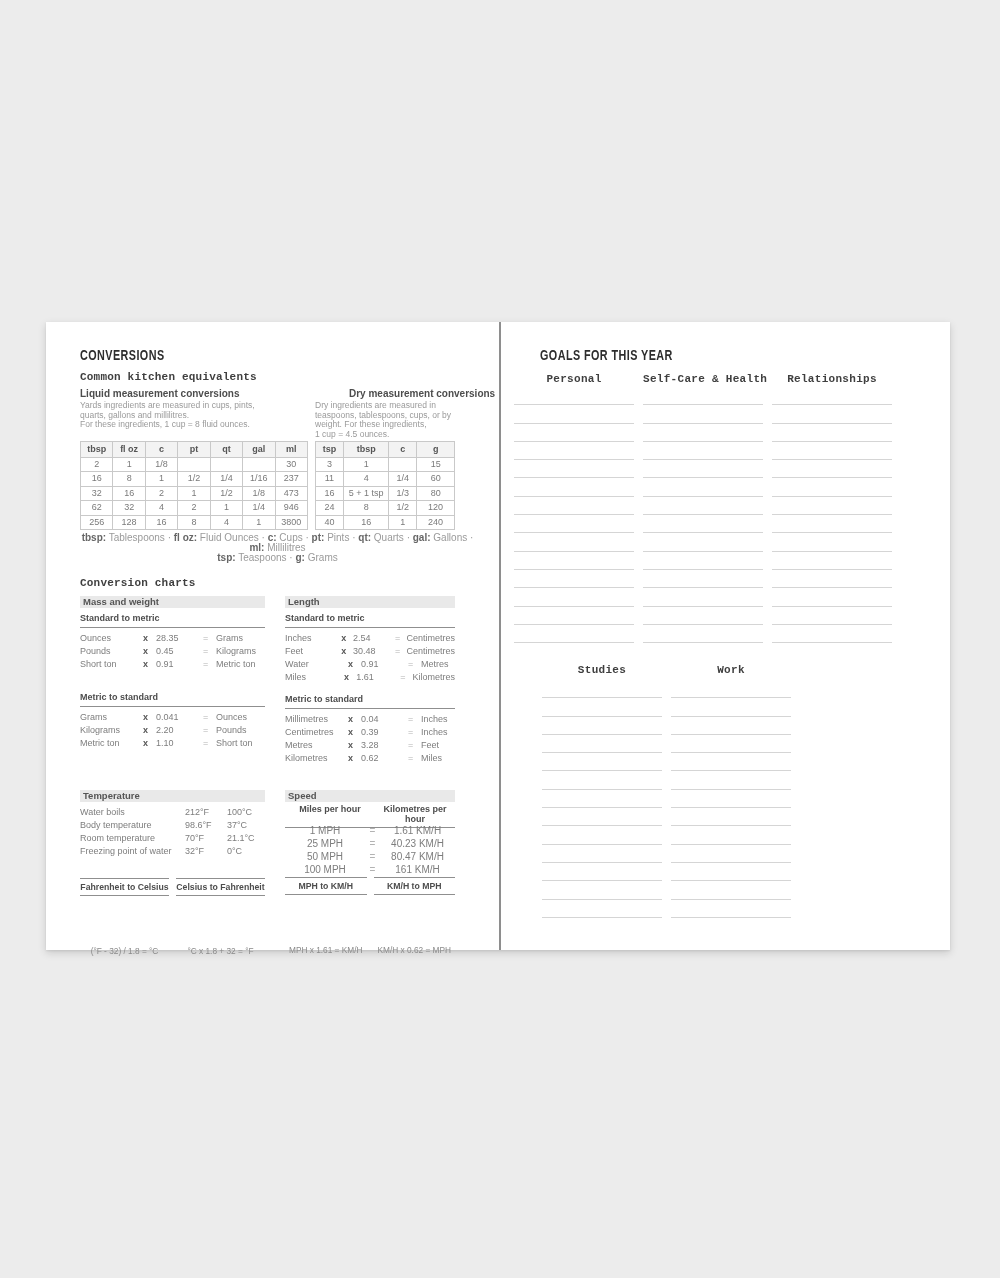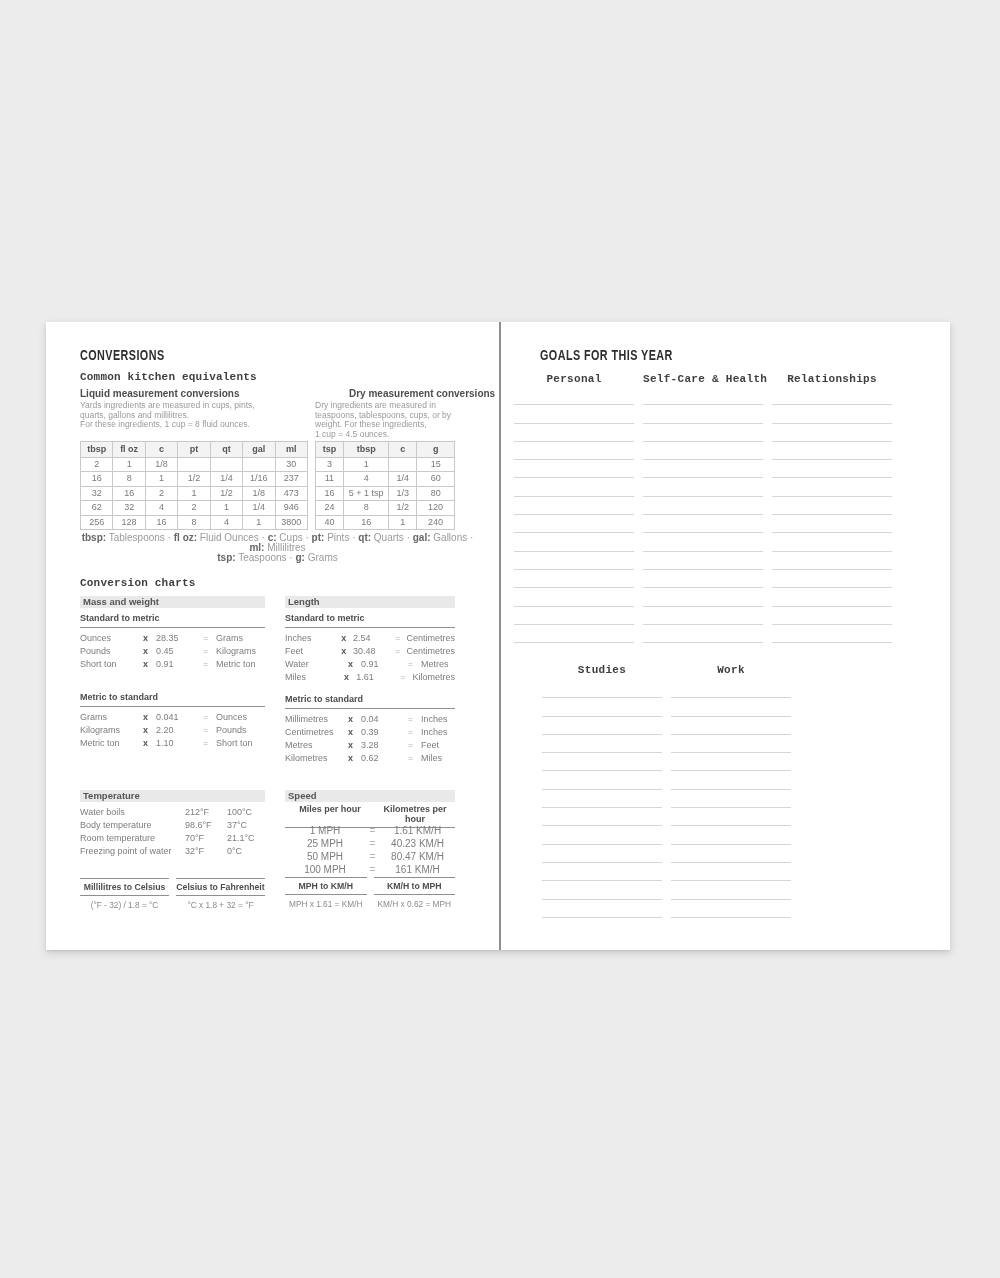--- a/index.html
+++ b/index.html
@@ -61,21 +61,21 @@
   .speed-head .sh2 { flex:1; }
   .speed-row { display:flex; height:13px; line-height:13px; font-size:10px; color:#7d7d7d; }
   .speed-row .sa { width:80px; text-align:center; }
   .speed-row .se { width:15px; text-align:center; color:#b3b3b3; }
   .speed-row .sb { flex:1; text-align:center; }
 
   .formula-pair { display:flex; gap:7px; }
   .formula-cell { flex:1; }
   .formula-cell .fh { font-size:8.7px; font-weight:700; color:#4d4d4d; text-align:center;
                       border-top:1px solid #8f8f8f; border-bottom:1px solid #8f8f8f; padding:3px 0; white-space:nowrap; }
-  .formula-cell .ff { font-size:8.3px; color:#8a8a8a; text-align:center; padding-top:4px; white-space:nowrap; }
+  .formula-cell .ff { font-size:8.3px; color:#8a8a8a; text-align:center; padding-top:4px; white-space:nowrap;margin-top:46px; }
 
   
   .goal-grid { display:grid; grid-template-columns:120px 120px 120px; column-gap:9px; width:378px; }
   .goal-head { height:13px; line-height:13px; font-size:11px; text-align:center; letter-spacing:.3px; }
   .rules-top { margin-top:1px; }
   .rules-bottom { margin-top:3px; }
   .rule { height:18.3px; border-bottom:1px solid #d5d5d5; }
 </style>
 </head>
 <body>
@@ -353,21 +353,21 @@
             <span class="tc">21.1°C</span>
           </div>
           <div class="temp-row">
             <span class="tl">Freezing point of water</span>
             <span class="tf">32°F</span>
             <span class="tc">0°C</span>
           </div>
         </div>
       <div class="abs formula-pair" style="left:0; top:88px; width:185px;">
           <div class="formula-cell">
-            <div class="fh">Millilitres to Celsius</div>
+            <div class="fh">Fahrenheit to Celsius</div>
             <div class="ff">(°F - 32) / 1.8 = °C</div>
           </div>
           <div class="formula-cell">
             <div class="fh">Celsius to Fahrenheit</div>
             <div class="ff">°C x 1.8 + 32 = °F</div>
           </div>
         </div>
     </div>
 
     <div class="abs" style="left:239px; top:468px; width:170px; height:130px;">

